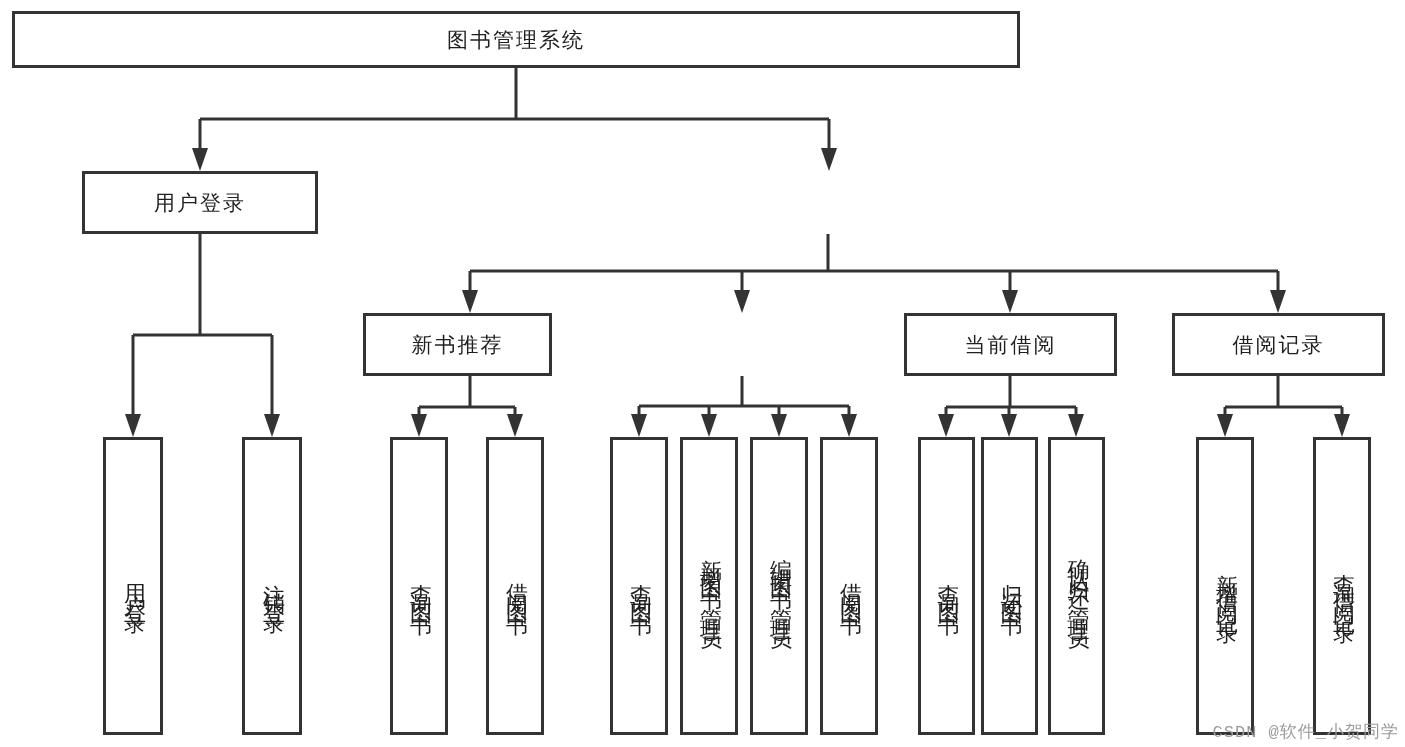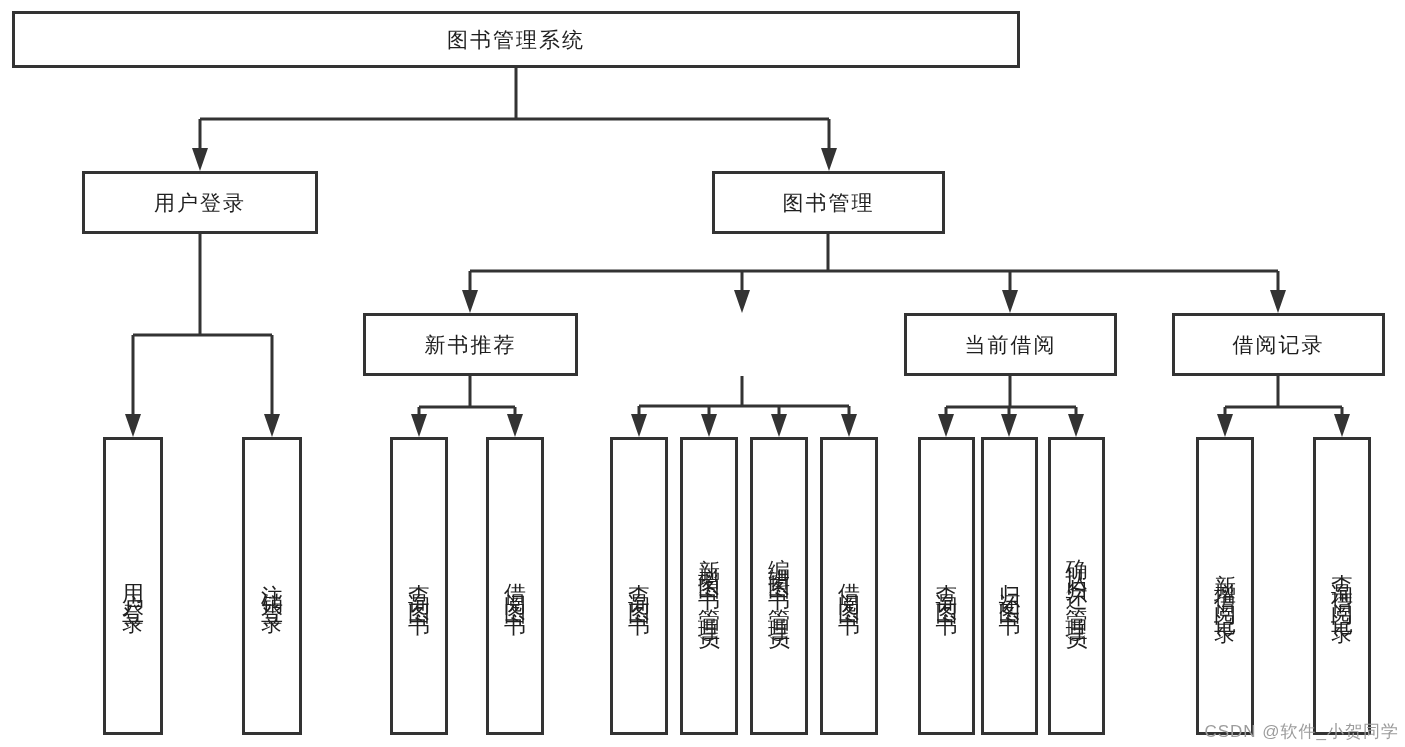--- a/index.html
+++ b/index.html
@@ -1,20 +1,20 @@
 <!DOCTYPE html>
 <html><head>
 <meta charset="utf-8">
 <style>
   html,body{margin:0;padding:0;background:#ffffff;}
   #canvas{
     position:relative;
     width:1405px;height:747px;
     background:#ffffff;
-    font-family:Liberation Sans, sans-serif;
+    font-family:Liberation Mono, monospace;
     overflow:hidden;
   }
   #edges{position:absolute;left:0;top:0;width:1405px;height:747px;}
   .node{
     position:absolute;
     box-sizing:border-box;
     background:#ffffff;
     border:3px solid #333333;
     display:flex;align-items:center;justify-content:center;
     color:#1f1f1f;
@@ -103,25 +103,22 @@
     </g>
   </svg>
 
   <div class="node h" style="left:12px;top:11px;width:1008px;height:57px">
     <span>图书管理系统</span>
   </div>
 
   <div class="node h lvl2" style="left:82px;width:236px">
     <span>用户登录</span>
   </div>
-  <div class="node h lvl2" style="left:712px;width:233px">
-    <span>图书管理</span>
-  </div>
 
-  <div class="node h lvl3" style="left:363px;width:215px">
+  <div class="node h lvl3" style="left:363px;width:189px">
     <span>新书推荐</span>
   </div>
   <div class="node h lvl3" style="left:904px;width:213px">
     <span>当前借阅</span>
   </div>
   <div class="node h lvl3" style="left:1172px;width:213px">
     <span>借阅记录</span>
   </div>
 
   <div class="node v leaf" style="left:103px;width:60px">

